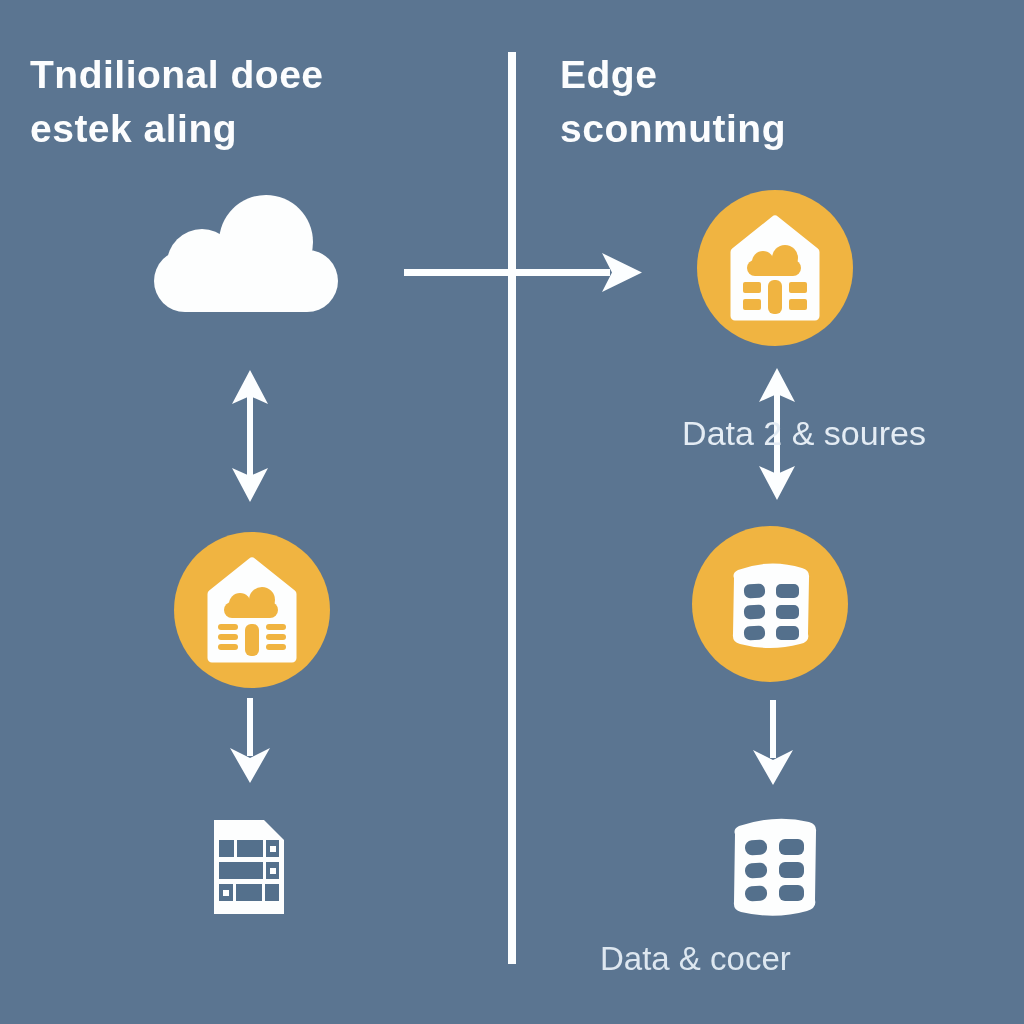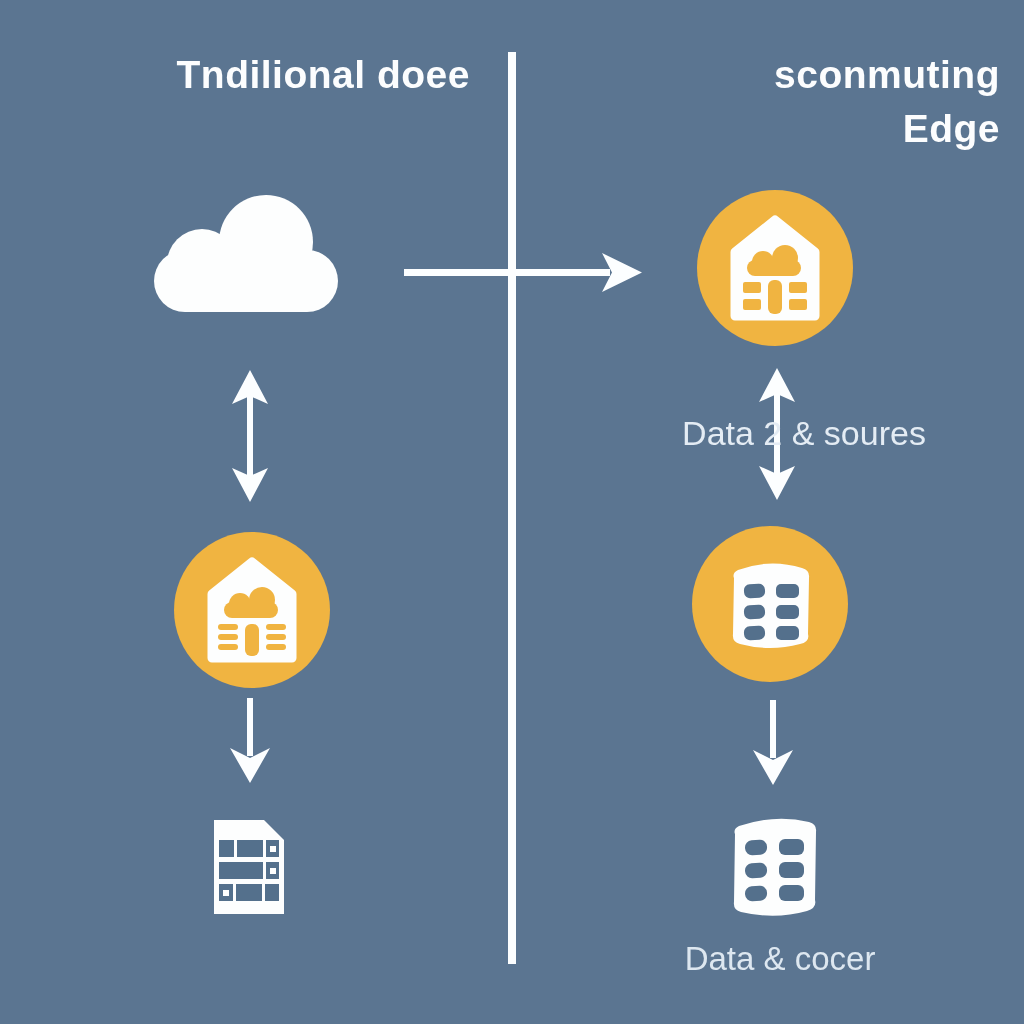--- a/index.html
+++ b/index.html
@@ -9,53 +9,54 @@
     background:#5b7591;
     overflow:hidden;
     font-family:"Liberation Sans", sans-serif;
   }
   .abs{position:absolute;}
   .divider{
     left:508px;top:52px;width:8px;height:912px;
     background:#fcfeff;
   }
   .title{
-    width:440px;text-align:right;
+    width:440px;text-align:left;
     color:#fcfdfe;font-weight:bold;
     font-size:39px;line-height:54px;
     letter-spacing:0.5px;
   }
   .title-left{left:30px;top:48px;}
   .title-right{left:560px;top:48px;}
   .arrow-label{
     left:624px;top:414px;width:360px;
     text-align:center;color:#e4ecf4;
     font-size:34px;
   }
   .caption-right{
     left:600px;top:940px;width:360px;
-    text-align:center;color:#dde7f0;
+    color:#dde7f0;
     font-size:33px;
   }
   svg{display:block;}
 </style>
 </head>
 <body>
 
 <div class="canvas">
 
   <div class="abs divider"></div>
 
   <svg class="abs" style="left:400px;top:250px;" width="245" height="45" viewBox="0 0 245 45">
     <rect x="4" y="19" width="206" height="7" fill="#fcfeff"></rect>
     <polygon points="242,22.5 202,3 212,22.5 202,42" fill="#fcfeff"></polygon>
   </svg>
 
   <div class="abs title title-left">
     <div>Tndilional doee</div>
+    <div>estek aling</div>
   </div>
 
   <svg class="abs" style="left:146px;top:190px;" width="200" height="130" viewBox="0 0 200 130">
     <g fill="#fdfefe">
       <circle cx="120" cy="52" r="47"></circle>
       <circle cx="56" cy="74" r="35"></circle>
       <rect x="8" y="60" width="184" height="62" rx="31"></rect>
     </g>
   </svg>
 
@@ -104,22 +105,22 @@
       <rect x="59" y="68" width="14" height="17"></rect>
     </g>
     <g fill="#fdfefe">
       <rect x="64" y="30" width="6" height="6"></rect>
       <rect x="64" y="52" width="6" height="6"></rect>
       <rect x="17" y="74" width="6" height="6"></rect>
     </g>
   </svg>
 
   <div class="abs title title-right">
+    <div>Edge</div>
     <div>sconmuting</div>
-    <div>Edge</div>
   </div>
 
   <svg class="abs" style="left:697px;top:190px;" width="156" height="156" viewBox="0 0 156 156">
     <circle cx="78" cy="78" r="78" fill="#f0b441"></circle>
     <path d="M78 30 L118 62 L118 126 L38 126 L38 62 Z" fill="#fdfefe" stroke="#fdfefe" stroke-width="9" stroke-linejoin="round"></path>
     <g fill="#f0b441">
       <circle cx="66" cy="72" r="11"></circle>
       <circle cx="88" cy="68" r="13"></circle>
       <rect x="50" y="70" width="54" height="16" rx="8"></rect>
       <rect x="71" y="90" width="14" height="34" rx="6"></rect>

